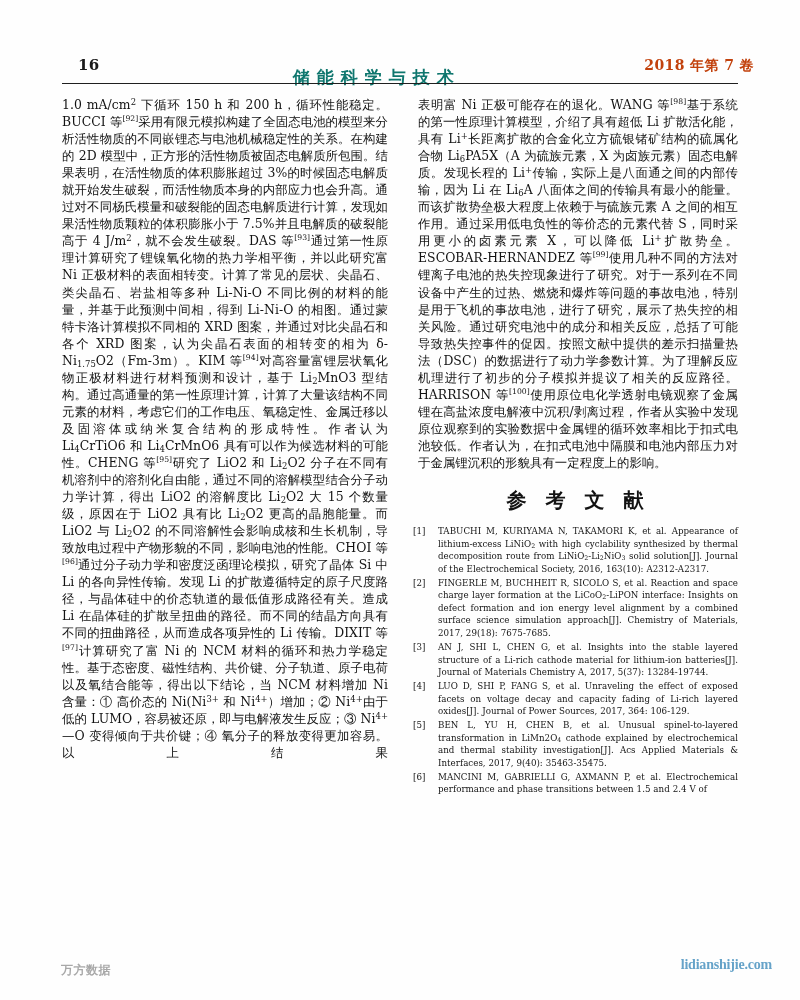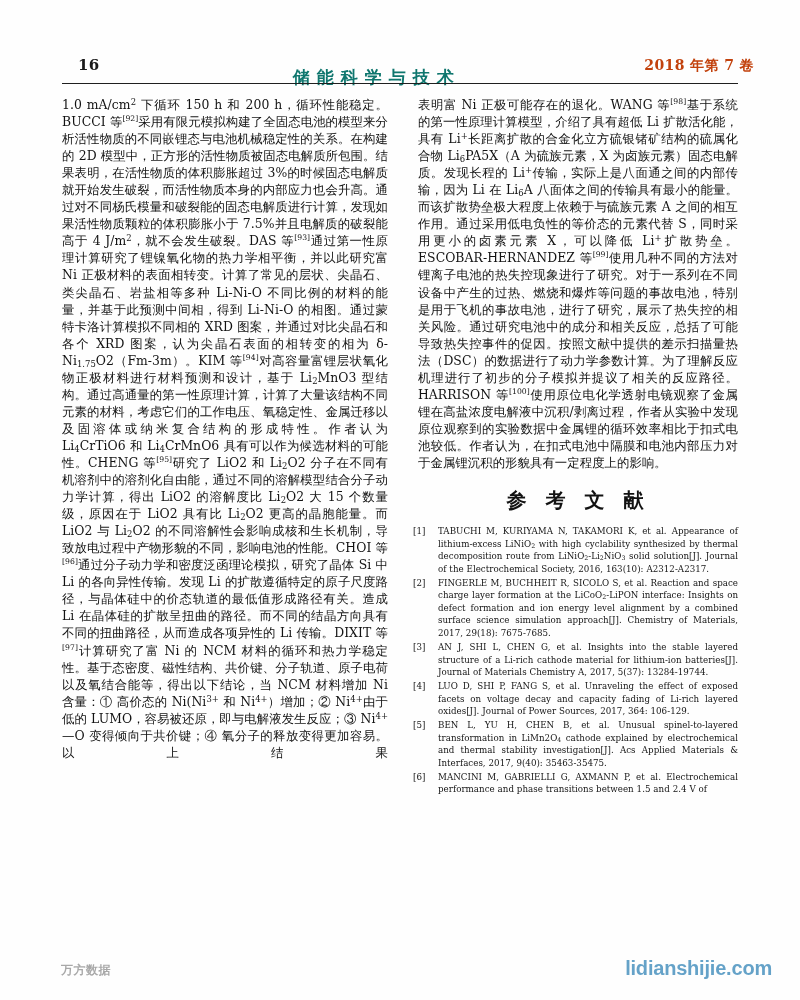--- a/index.html
+++ b/index.html
@@ -156,22 +156,22 @@
     font-size: 12px;
     font-weight: 700;
     letter-spacing: 0.5px;
     color: #9a9a9a;
     opacity: 0.85;
   }
   .wm-site {
     position: absolute;
     right: 28px;
     top: 957px;
-    font-family: Liberation Sans, sans-serif;
-    font-size: 20px;
+    font-family: Liberation Serif, serif;
+    font-size: 14px;
     font-weight: 700;
     letter-spacing: -0.2px;
     color: #5d9ec6;
     opacity: 0.95;
   }
 </style>
 </head>
 <body>
 
 <div class="page">

